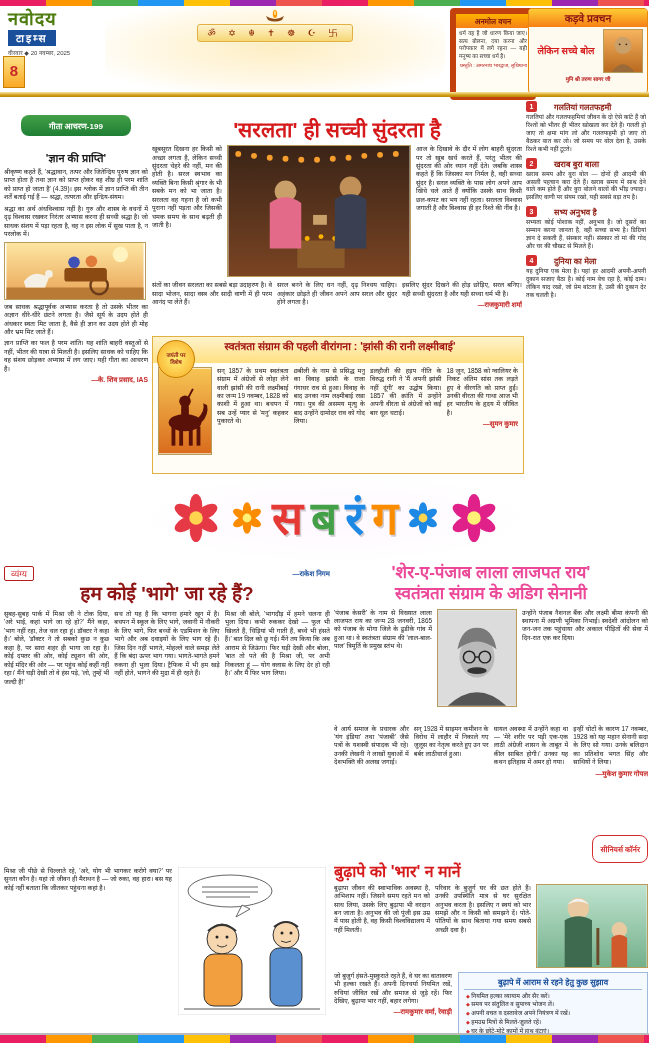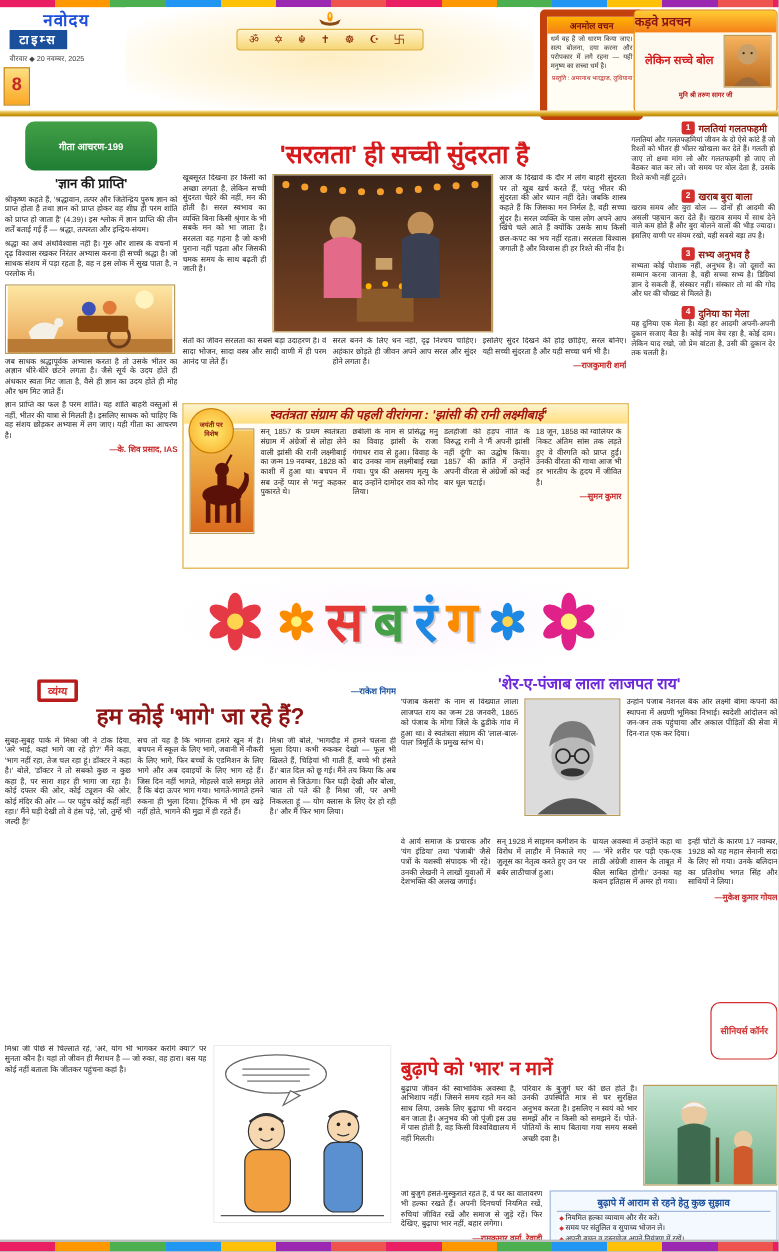--- a/index.html
+++ b/index.html
@@ -6,80 +6,80 @@
   .page{position:relative;width:649px;height:1043px;background:#ffffff;margin:0 auto;
         font-family:"Liberation Sans","DejaVu Sans",sans-serif;overflow:hidden;}
   .abs{position:absolute;}
   .rainbow{background:repeating-linear-gradient(90deg,
       #e91e63 0 46px,#ff9800 46px 92px,#4caf50 92px 138px,
       #2196f3 138px 184px,#ffc107 184px 230px,#9c27b0 230px 276px,#ef5350 276px 322px);}
   .goldrule{background:linear-gradient(#f9e7a6,#d4a017 60%,#b8860b);}
   .bodytext{font-size:6.4px;line-height:1.32;text-align:justify;color:#222;overflow:hidden;}
   .author{font-size:6.8px;font-weight:bold;color:#c62828;text-align:right;margin-top:2px;}
   
-  .logo-top{font-size:14px;font-weight:bold;color:#1d4ed8;letter-spacing:1px;line-height:1;margin-left:28px;}
+  .logo-top{font-size:18px;font-weight:bold;color:#4d7c0f;letter-spacing:1px;line-height:1;}
   .logo-bottom{display:inline-block;background:#1a4f9c;color:#fff;font-size:10.5px;font-weight:bold;
       padding:1px 8px;margin-top:1px;letter-spacing:2px;}
   .dateline{font-size:6px;color:#444;margin-top:3px;}
   .pagenum{background:linear-gradient(#ffe082,#f9a825);border:1px solid #c77f00;color:#c62828;
       font-size:15px;font-weight:bold;text-align:center;line-height:28px;}
   .title-area{background:radial-gradient(ellipse at center,#fdeec4 0%,#fff8e6 55%,#ffffff 85%);
       display:flex;flex-direction:column;align-items:center;justify-content:flex-start;}
   .main-title{font-size:38px;font-weight:bold;color:#c01016;line-height:1.05;
       text-shadow:1px 1.5px 0 #f3c04a;}
   .symbols-row{margin-top:2px;background:linear-gradient(#fff3cd,#f6d776);border:1px solid #e0b040;
       font-size:9px;color:#8b2500;letter-spacing:5px;padding:1px 10px;border-radius:3px;white-space:nowrap;}
   .anmol{border:6px solid #c2410c;border-radius:4px;overflow:hidden;background:#fffdf4;}
   .anmol-h{background:linear-gradient(#ffb300,#f57f17);color:#7a1010;font-weight:bold;font-size:7.5px;
       text-align:center;padding:2px 0;}
   .anmol-t{font-size:5.6px;line-height:1.35;color:#333;text-align:justify;padding:2px 3px;}
   .anmol-c{font-size:5px;color:#b71c1c;text-align:right;padding:0 3px 2px;}
   .prav-box{border:1.5px solid #e8870a;border-radius:4px;overflow:hidden;background:#fffaf0;}
   .prav-h{background:linear-gradient(#ffcc33,#f57f17);color:#8e1313;font-weight:bold;font-size:10.5px;
-      text-align:left;padding:2px 0;}
+      text-align:center;padding:2px 0;}
   .prav-row{display:flex;align-items:center;justify-content:space-between;padding:2px 4px;}
   .prav-sub{color:#d61a1c;font-weight:bold;font-size:9.5px;width:66px;text-align:center;line-height:1.2;}
   .prav-cap{color:#b71c1c;font-size:5.4px;text-align:center;padding-bottom:2px;font-weight:bold;}
   
   .kitem{margin-bottom:5px;}
-  .kitem-head{display:flex;align-items:center;gap:3px;margin-bottom:1px;margin-left:42px;}
+  .kitem-head{display:flex;align-items:center;gap:17px;margin-bottom:1px;}
   .kbadge{width:11px;height:11px;background:#d32f2f;color:#fff;font-size:7px;font-weight:bold;
       display:flex;align-items:center;justify-content:center;border-radius:2px;flex:0 0 auto;}
   .ktitle{font-size:8px;font-weight:bold;color:#8b1a0e;}
   .kbody{font-size:6.1px;line-height:1.3;text-align:justify;color:#222;}
   
   .geeta-h{background:linear-gradient(#43a047,#1e7e34);color:#fff;font-size:8px;font-weight:bold;
-      text-align:center;border-radius:8px;padding:15px 0;width:110px;margin:0 auto;}
+      text-align:center;border-radius:8px;padding:5px 0;width:110px;margin:14px auto;}
   .geeta-head{font-size:11px;font-weight:bold;color:#1b1b1b;text-align:center;margin:3px 0;}
   
   .sar-head{font-size:21px;font-weight:bold;color:#d61a1c;text-align:center;line-height:1.1;}
   
   .jh-box{border:1px solid #e0b040;background:#fffdf6;overflow:hidden;}
   .jh-head{background:linear-gradient(#fff3cd,#ffdf80);color:#a31515;font-weight:bold;font-size:10.5px;
-      text-align:center;padding:3px 40px 0 44px;line-height:1.2;font-style:italic;}
+      text-align:center;padding:3px 40px 10px 44px;line-height:1.2;}
   .jh-badge{position:absolute;left:4px;top:3px;width:38px;height:38px;border-radius:50%;
       background:radial-gradient(#fff176,#f9a825);border:1px solid #c77f00;color:#8e1313;
       font-size:5.6px;font-weight:bold;display:flex;align-items:center;justify-content:center;
       text-align:center;line-height:1.2;padding:2px;box-sizing:border-box;}
   
   .sab-wrap{display:flex;align-items:center;justify-content:center;gap:8px;
       background:radial-gradient(ellipse at center,#fef7ff 0%,#ffffff 75%);}
   .sab-letter{font-size:46px;font-weight:bold;line-height:1;text-shadow:1.5px 1.5px 0 rgba(0,0,0,.18);}
   .sab-0{color:#e53935;} .sab-1{color:#43a047;} .sab-2{color:#1e88e5;} .sab-3{color:#fb8c00;}
   
-  .vy-label{font-size:9px;font-weight:bold;color:#d32f2f;border:3px solid #b91c1c;padding:0 6px;border-radius:2px;margin-left:27px;}
+  .vy-label{font-size:9px;font-weight:normal;color:#d32f2f;border:1px solid #b91c1c;padding:0 6px;border-radius:2px;}
   .vy-head{font-size:19px;font-weight:bold;color:#8e1313;text-align:center;line-height:1.1;}
   .vy-author{font-size:7px;font-weight:bold;color:#1a4f9c;text-align:right;}
   .cols{display:flex;gap:5px;}
   .cols > div{flex:1;}
   
-  .sher-h1{font-size:13px;font-weight:bold;color:#6d28d9;text-align:center;line-height:1.25;}
+  .sher-h1{font-size:17px;font-weight:bold;color:#ec4899;text-align:center;line-height:1.25;}
   
   .sen-label{display:inline-block;font-size:7.5px;font-weight:bold;color:#d32f2f;
-      border:1px solid #d32f2f;border-radius:8px;padding:18px 7px;}
+      border:1px solid #d32f2f;border-radius:8px;padding:8px 7px;}
   .sen-head{font-size:16px;font-weight:bold;color:#d61a1c;line-height:1.1;}
   .tips-box{border:1px solid #9fb9dd;background:#f4f8ff;padding:3px 5px;box-sizing:border-box;}
   .tips-title{font-size:8px;font-weight:bold;color:#1a4f9c;text-align:center;
       border-bottom:1px solid #9fb9dd;padding-bottom:2px;margin-bottom:2px;}
   .tips-box ul{margin:0;padding:0 0 0 2px;list-style:none;}
   .tips-box li{font-size:6.1px;line-height:1.45;color:#222;}
   .tips-box li::before{content:"◆ ";color:#d32f2f;font-size:5px;}
   .imgframe{border:1px solid #b99b5a;box-sizing:border-box;}
 </style>
 </head>
@@ -381,20 +381,21 @@
           <path d="M103 74 q5 3 10 0" fill="none" stroke="#333"></path>
           <rect x="92" y="81" width="32" height="58" rx="9" fill="#5a8fd0" stroke="#333"></rect>
           <line x1="6" y1="142" x2="142" y2="142" stroke="#555"></line>
         </svg>
       </span>
     </div>
   </div>
 
   <div class="abs" style="left:334px;top:562px;width:314px;height:268px;overflow:hidden;">
     <div class="sher-h1">'शेर-ए-पंजाब लाला लाजपत राय'</div>
+    <div class="sher-h1">स्वतंत्रता संग्राम के अडिग सेनानी</div>
     <div style="display:flex;gap:5px;margin-top:4px;">
       <div class="bodytext" style="width:98px;height:112px;">'पंजाब केसरी' के नाम से विख्यात लाला लाजपत राय का जन्म 28 जनवरी, 1865 को पंजाब के मोगा जिले के ढुडीके गांव में हुआ था। वे स्वतंत्रता संग्राम की 'लाल-बाल-पाल' त्रिमूर्ति के प्रमुख स्तंभ थे।</div>
       <span style="line-height:0;">
         <svg width="80" height="98" viewBox="0 0 80 98" class="imgframe">
           <rect width="80" height="98" fill="#dcdcdc"></rect>
           <path d="M10 98 Q40 70 70 98 Z" fill="#555"></path>
           <ellipse cx="40" cy="48" rx="18" ry="21" fill="#b9b9b9"></ellipse>
           <path d="M20 40 Q24 18 40 18 Q56 18 60 40 Q50 32 40 32 Q30 32 20 40 Z" fill="#7a7a7a"></path>
           <circle cx="32" cy="48" r="6" fill="none" stroke="#222" stroke-width="1.5"></circle>
           <circle cx="48" cy="48" r="6" fill="none" stroke="#222" stroke-width="1.5"></circle>

